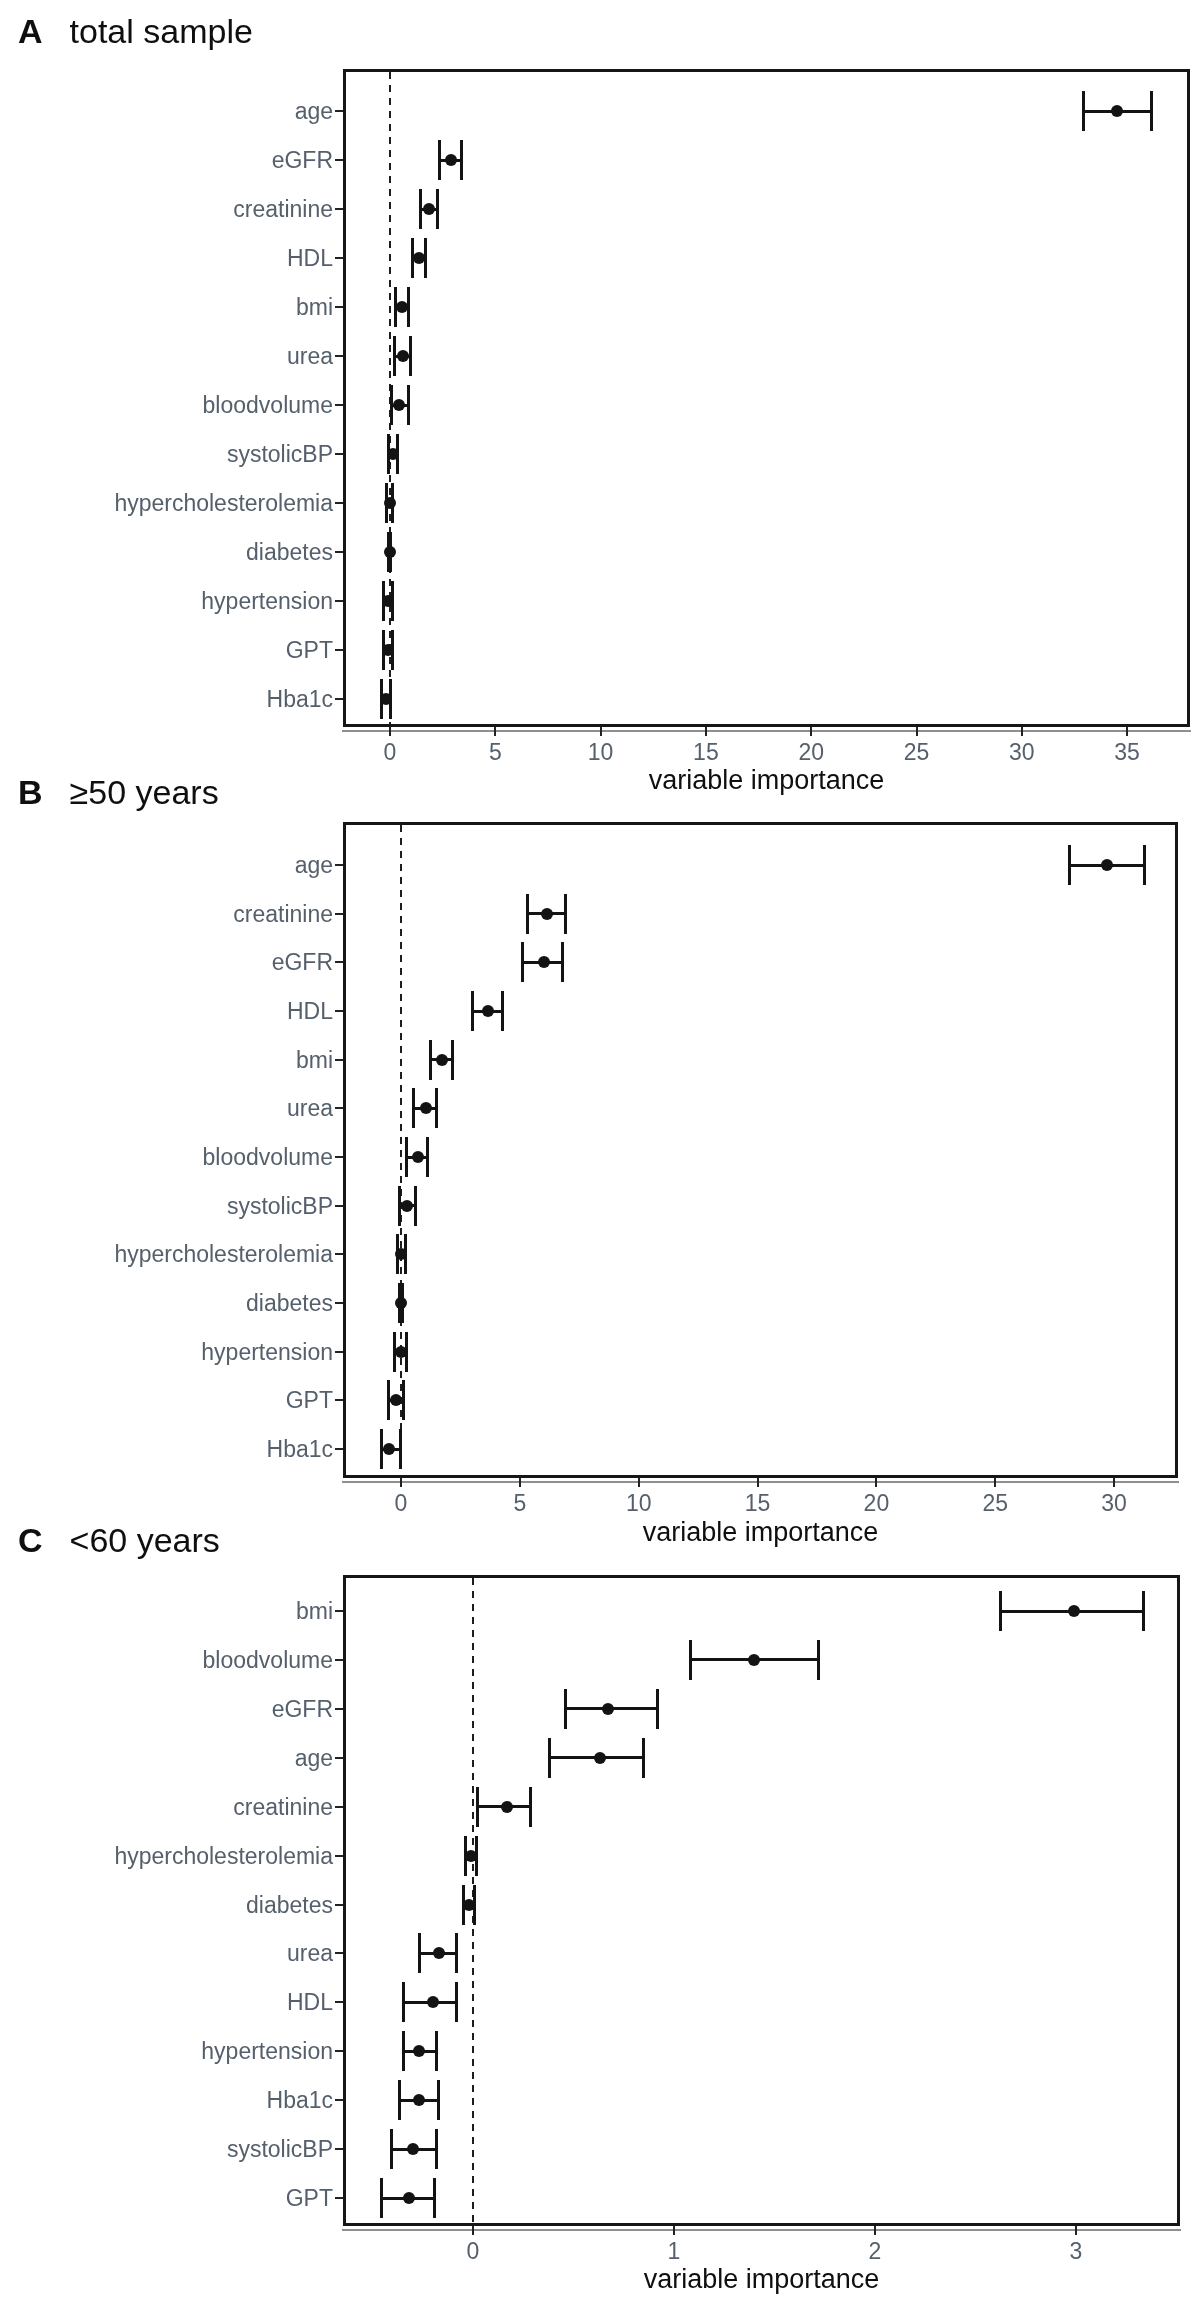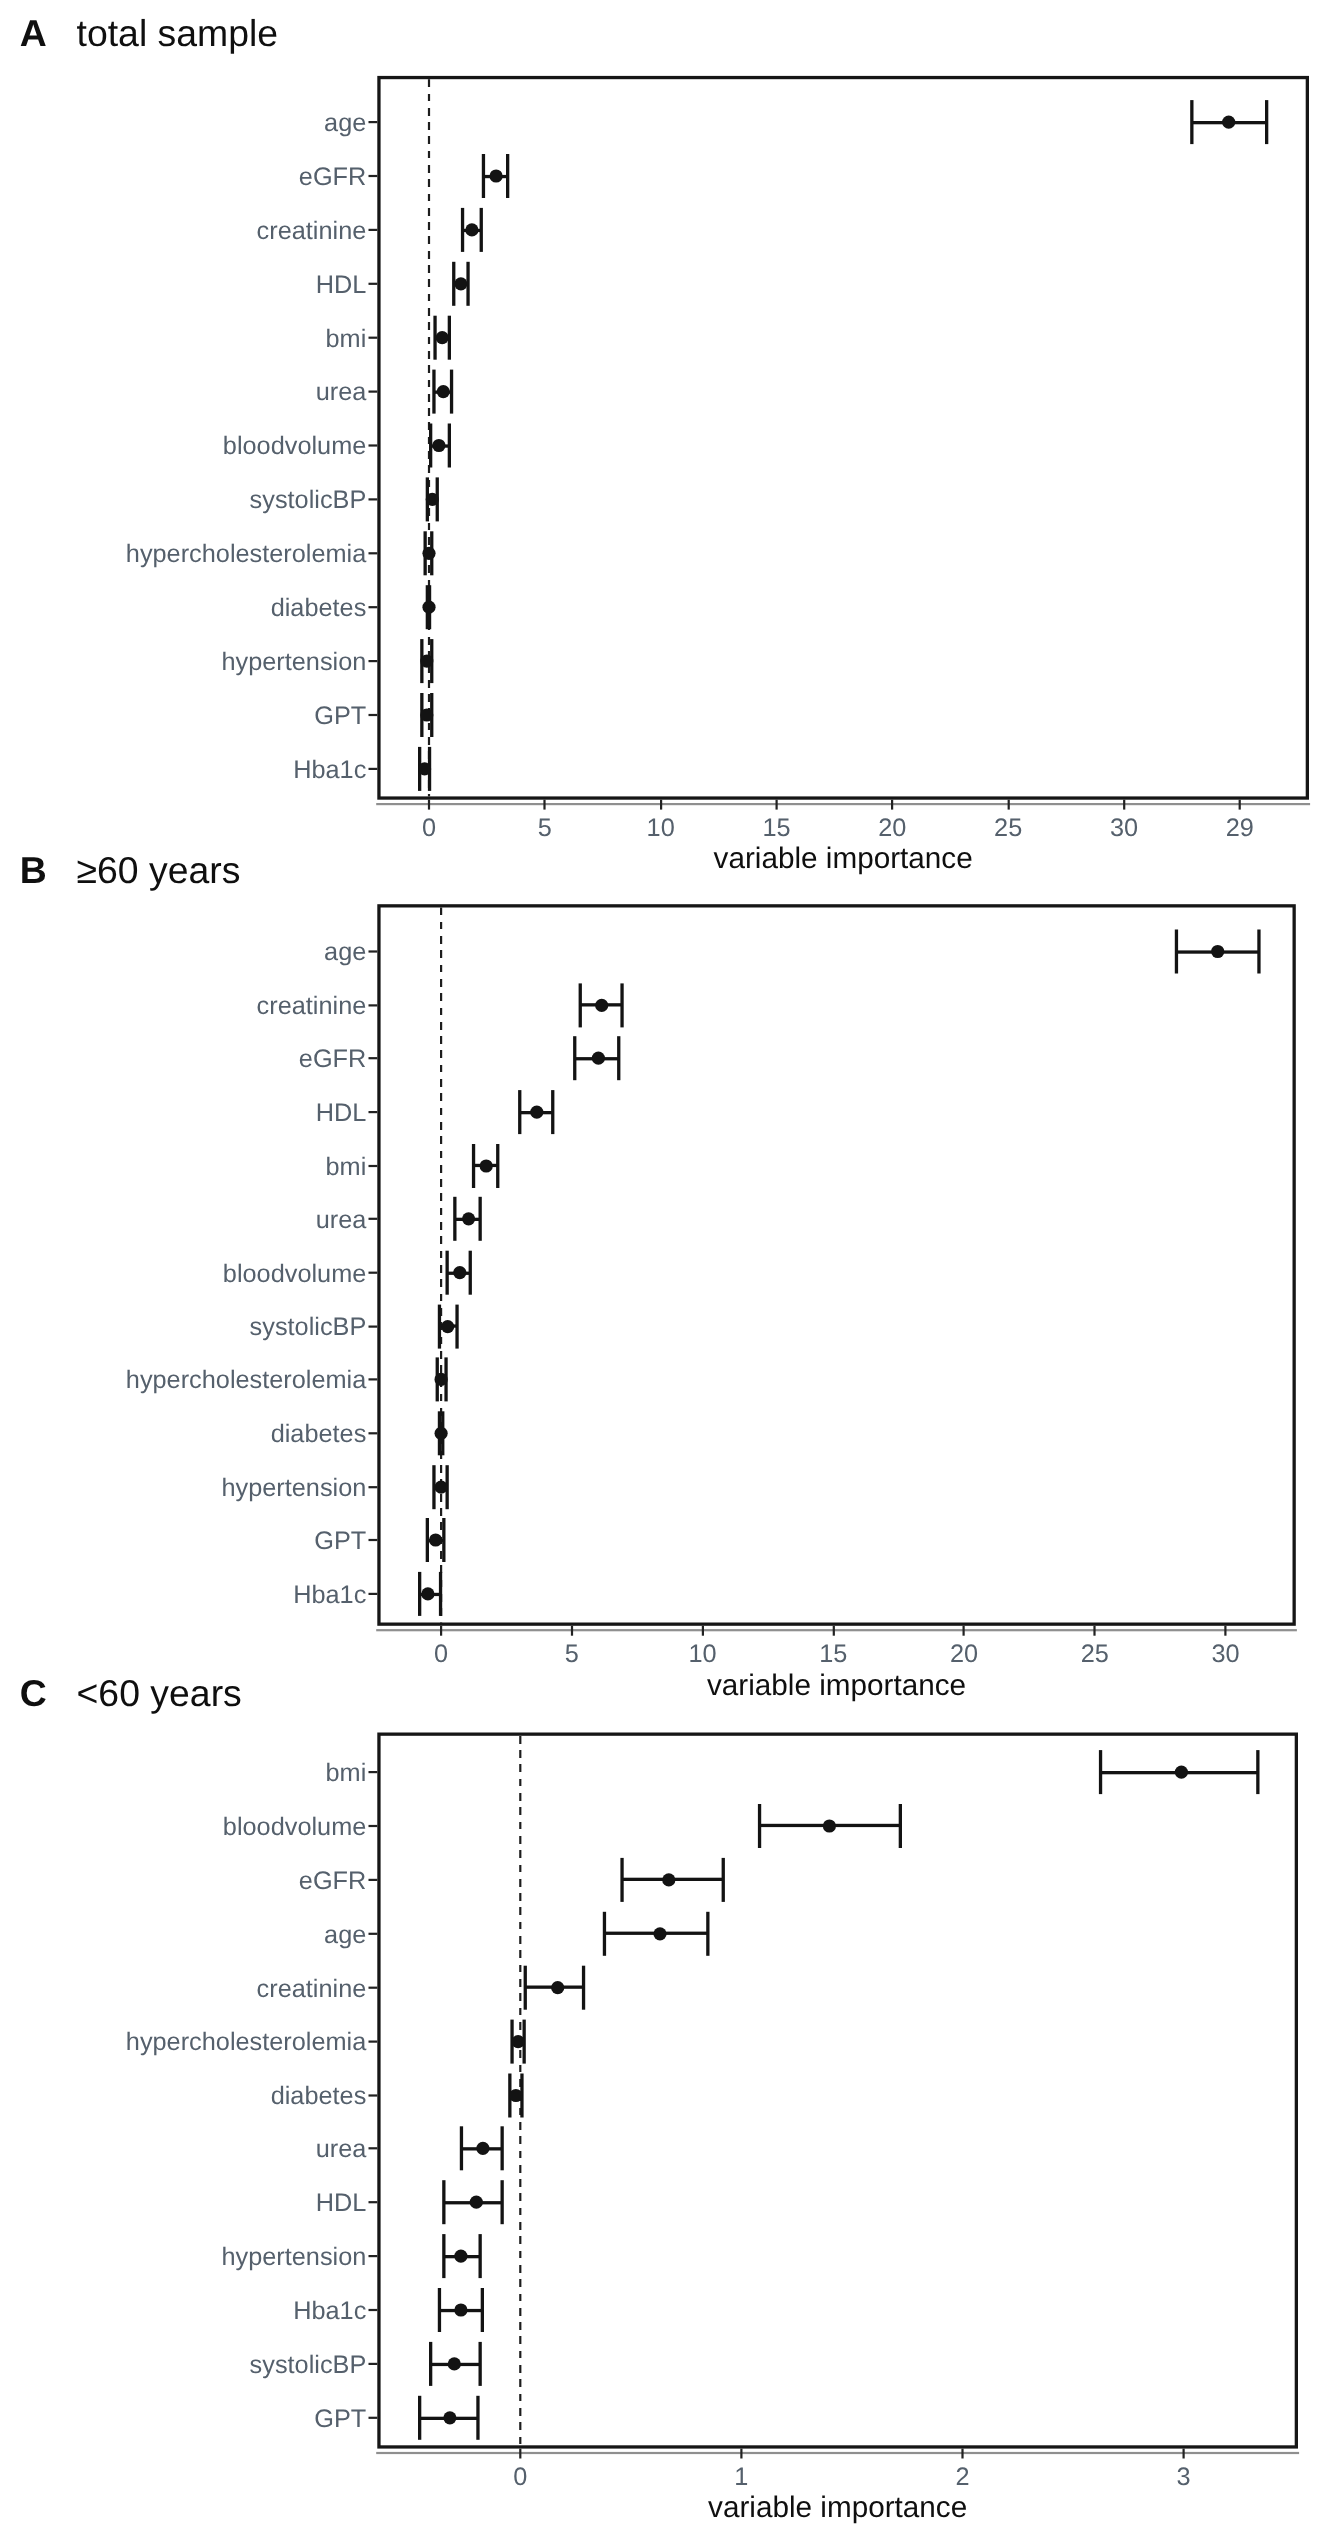--- a/index.html
+++ b/index.html
@@ -24,21 +24,21 @@
 
 <div id="fig">
 
   <section>
     <h2 class="ptitle" id="t0" style="top: 10px;"><span class="plettr">A</span><span>total sample</span></h2>
     <div class="pbox" id="b0" style="left: 343px; top: 69px; width: 847px; height: 658px;"></div>
     <div class="axtitle" id="a0" style="left: 766.5px; top: 765px;">variable importance</div>
   </section>
 
   <section>
-    <h2 class="ptitle" id="t1" style="top: 771px;"><span class="plettr">B</span><span>≥60 years</span></h2>
+    <h2 class="ptitle" id="t1" style="top: 771px;"><span class="plettr">B</span><span>≥50 years</span></h2>
     <div class="pbox" id="b1" style="left: 343px; top: 822px; width: 835px; height: 656px;"></div>
     <div class="axtitle" id="a1" style="left: 760.5px; top: 1517px;">variable importance</div>
   </section>
 
   <section>
     <h2 class="ptitle" id="t2" style="top: 1519px;"><span class="plettr">C</span><span>&lt;60 years</span></h2>
     <div class="pbox" id="b2" style="left: 343px; top: 1575px; width: 837px; height: 651px;"></div>
     <div class="axtitle" id="a2" style="left: 761.5px; top: 2264px;">variable importance</div>
   </section>
 
@@ -52,21 +52,21 @@
     <div class="xlab" style="left: 600.6px; top: 739px;">10</div>
     <div class="xtick" style="left: 704.9px; top: 727px;"></div>
     <div class="xlab" style="left: 705.9px; top: 739px;">15</div>
     <div class="xtick" style="left: 810.2px; top: 727px;"></div>
     <div class="xlab" style="left: 811.2px; top: 739px;">20</div>
     <div class="xtick" style="left: 915.5px; top: 727px;"></div>
     <div class="xlab" style="left: 916.5px; top: 739px;">25</div>
     <div class="xtick" style="left: 1020.8px; top: 727px;"></div>
     <div class="xlab" style="left: 1021.8px; top: 739px;">30</div>
     <div class="xtick" style="left: 1126.1px; top: 727px;"></div>
-    <div class="xlab" style="left: 1127.1px; top: 739px;">29</div>
+    <div class="xlab" style="left: 1127.1px; top: 739px;">35</div>
     <div class="ylab" style="left: 33px; top: 98px;">age</div>
     <div class="ytick" style="left: 335px; top: 110px;"></div>
     <div class="eb" style="left: 1082.87px; top: 109.5px; width: 69.498px; height: 3px;"></div>
     <div class="eb" style="left: 1081.87px; top: 91px; width: 3px; height: 40px;"></div>
     <div class="eb" style="left: 1150.37px; top: 91px; width: 3px; height: 40px;"></div>
     <div class="pt" style="left: 1110.57px; top: 105px;"></div>
     <div class="ylab" style="left: 33px; top: 147px;">eGFR</div>
     <div class="ytick" style="left: 335px; top: 159px;"></div>
     <div class="eb" style="left: 439.491px; top: 158.5px; width: 22.113px; height: 3px;"></div>
     <div class="eb" style="left: 438.491px; top: 140px; width: 3px; height: 40px;"></div>

